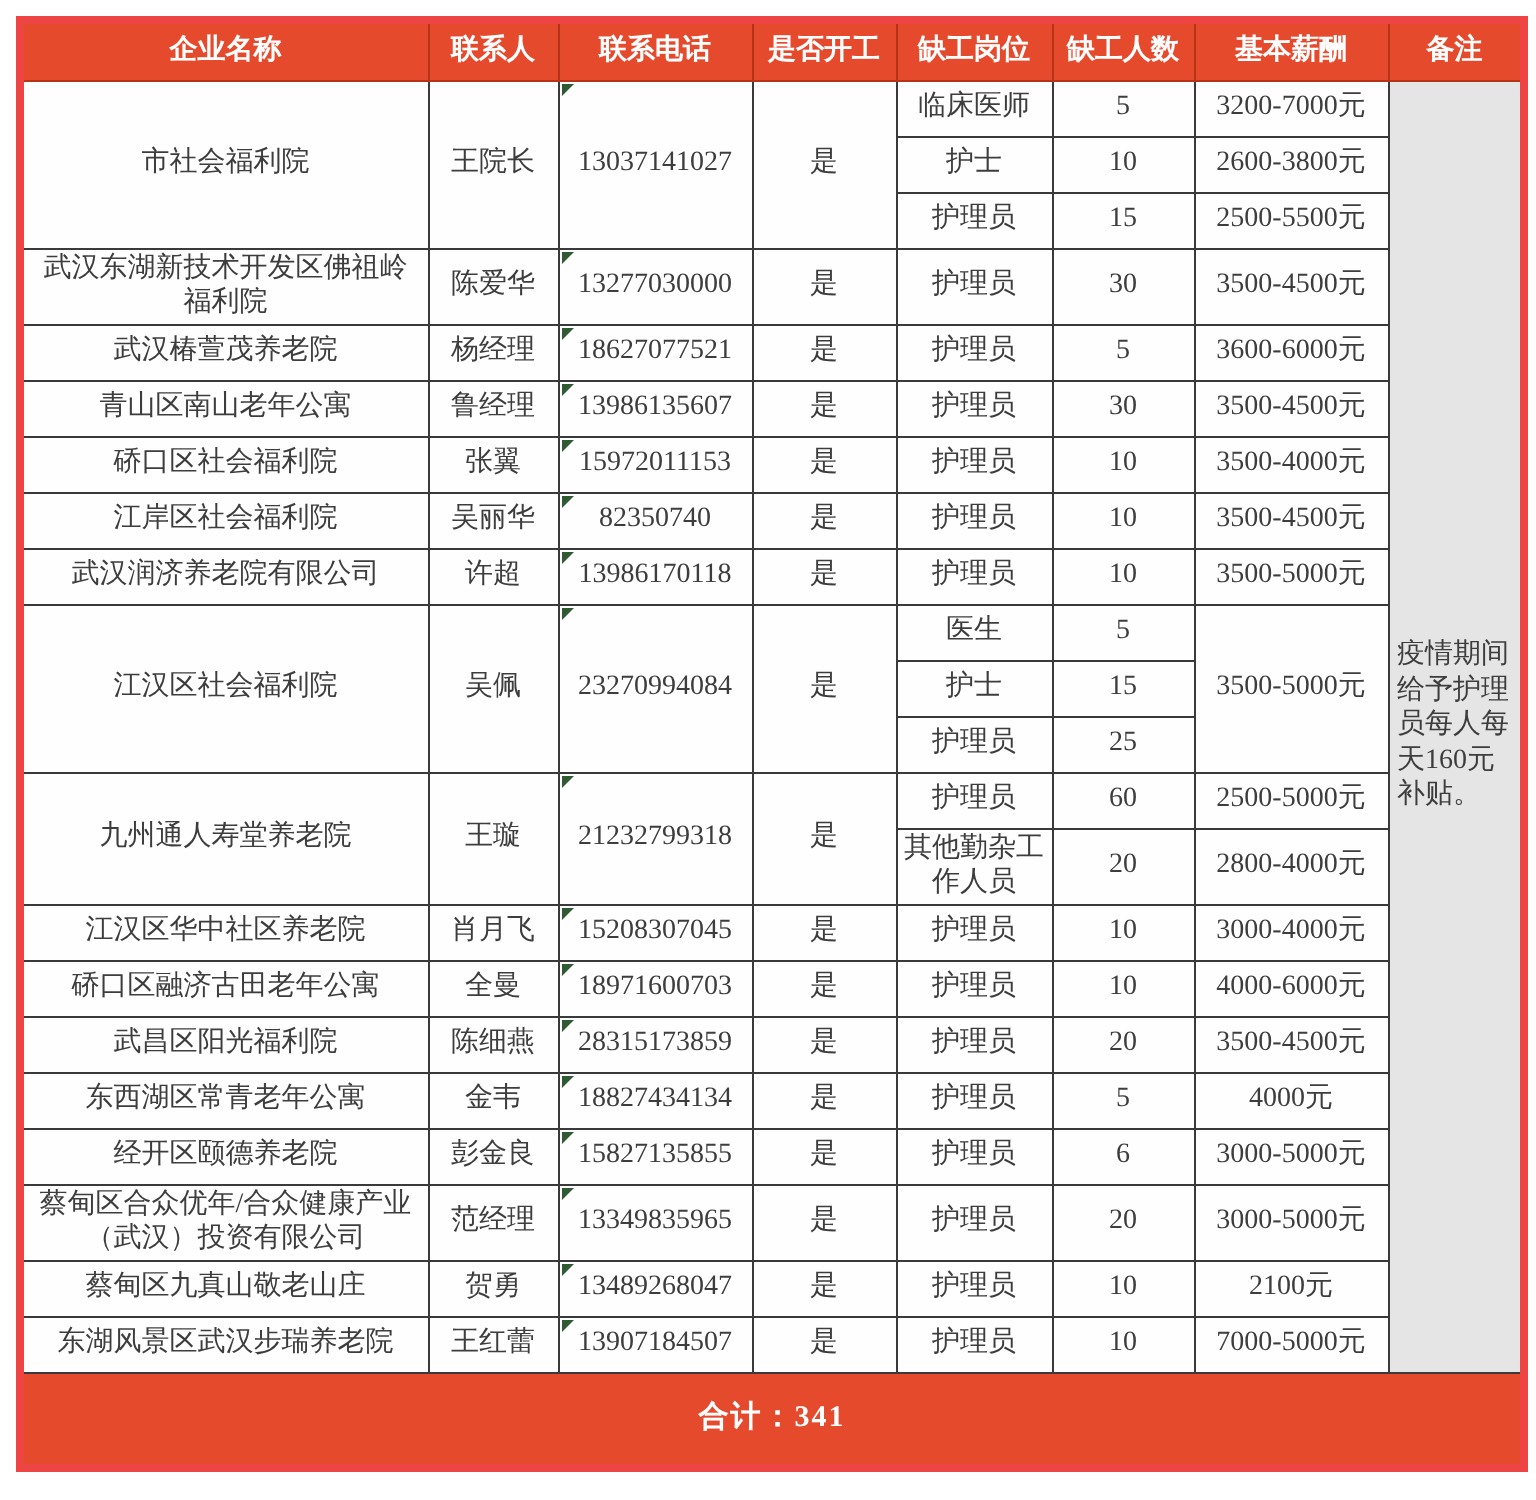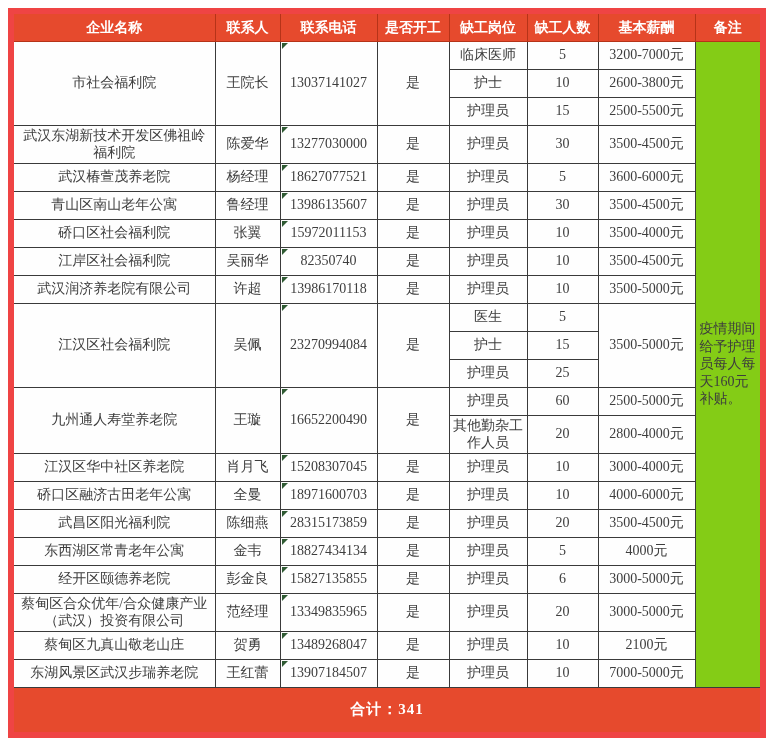--- a/index.html
+++ b/index.html
@@ -7,21 +7,21 @@
     margin: 0; padding: 0;
     width: 768px; height: 750px;
     background: #ffffff;
     font-family: "Liberation Serif", "DejaVu Serif", serif;
   }
   .wrap { padding: 8px 8px 0 8px; }
   table.jobs {
     width: 752px;
     border-collapse: collapse;
     table-layout: fixed;
-    border: 6px solid #ef4444;
+    border: 4px solid #ef4444;
     color: #3d3d3d;
   }
   th, td {
     border: 1px solid #3a3a3a;
     text-align: center;
     vertical-align: middle;
     font-size: 14px;
     line-height: 1.25;
     padding: 1px 3px;
     overflow: hidden;
@@ -50,21 +50,21 @@
     position: absolute;
     top: 1px; left: 1px;
     width: 0; height: 0;
     border-top: 6px solid #2f5a33;
     border-right: 6px solid transparent;
   }
   td.remark {
     text-align: left;
     padding: 4px 4px;
     vertical-align: middle;
-    background: #84cc16;
+    background: #e5e5e5;
   }
 </style>
 </head>
 <body>
 
 <div class="wrap">
   <table class="jobs">
     <colgroup>
       <col style="width:204px">
       <col style="width:65px">
@@ -175,21 +175,21 @@
           <td>护士</td>
           <td>15</td>
         </tr>
         <tr>
           <td>护理员</td>
           <td>25</td>
         </tr>
         <tr>
           <td rowspan="2">九州通人寿堂养老院</td>
           <td rowspan="2">王璇</td>
-          <td rowspan="2" class="phone">16652200490</td>
+          <td rowspan="2" class="phone">21232799318</td>
           <td rowspan="2">是</td>
           <td>护理员</td>
           <td>60</td>
           <td>2500-5000元</td>
         </tr>
         <tr>
           <td>其他勤杂工作人员</td>
           <td>20</td>
           <td>2800-4000元</td>
         </tr>

